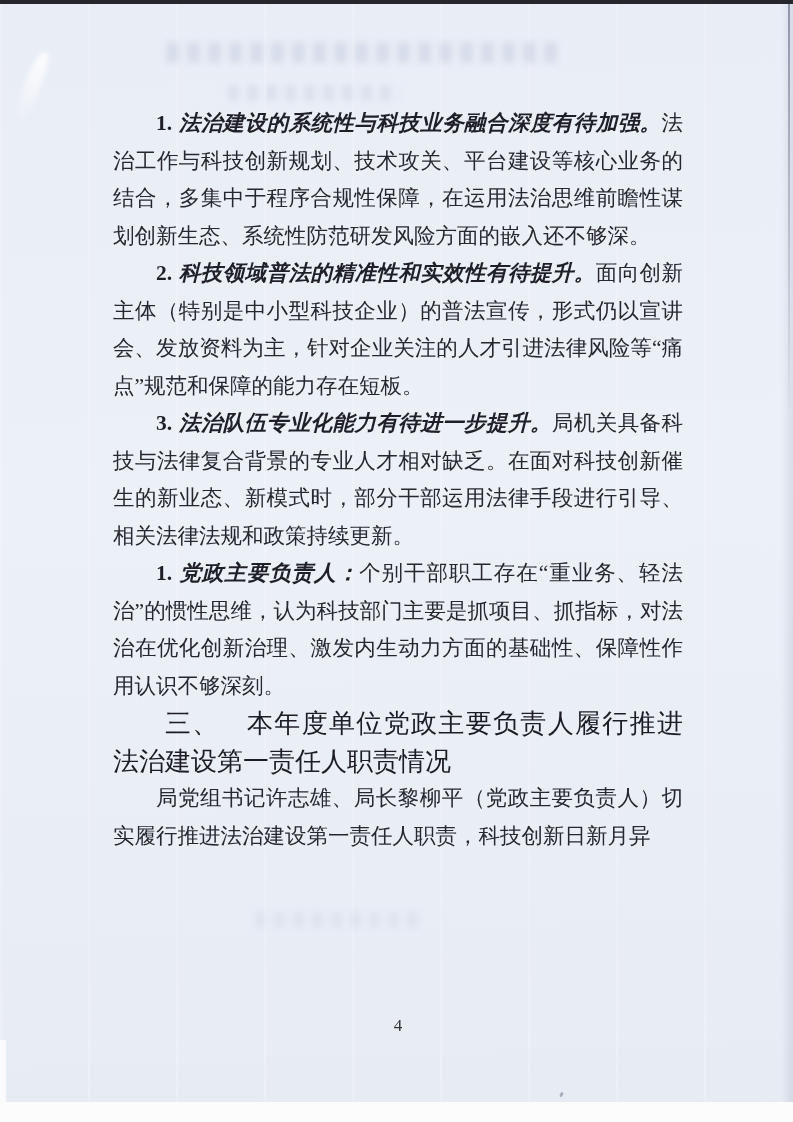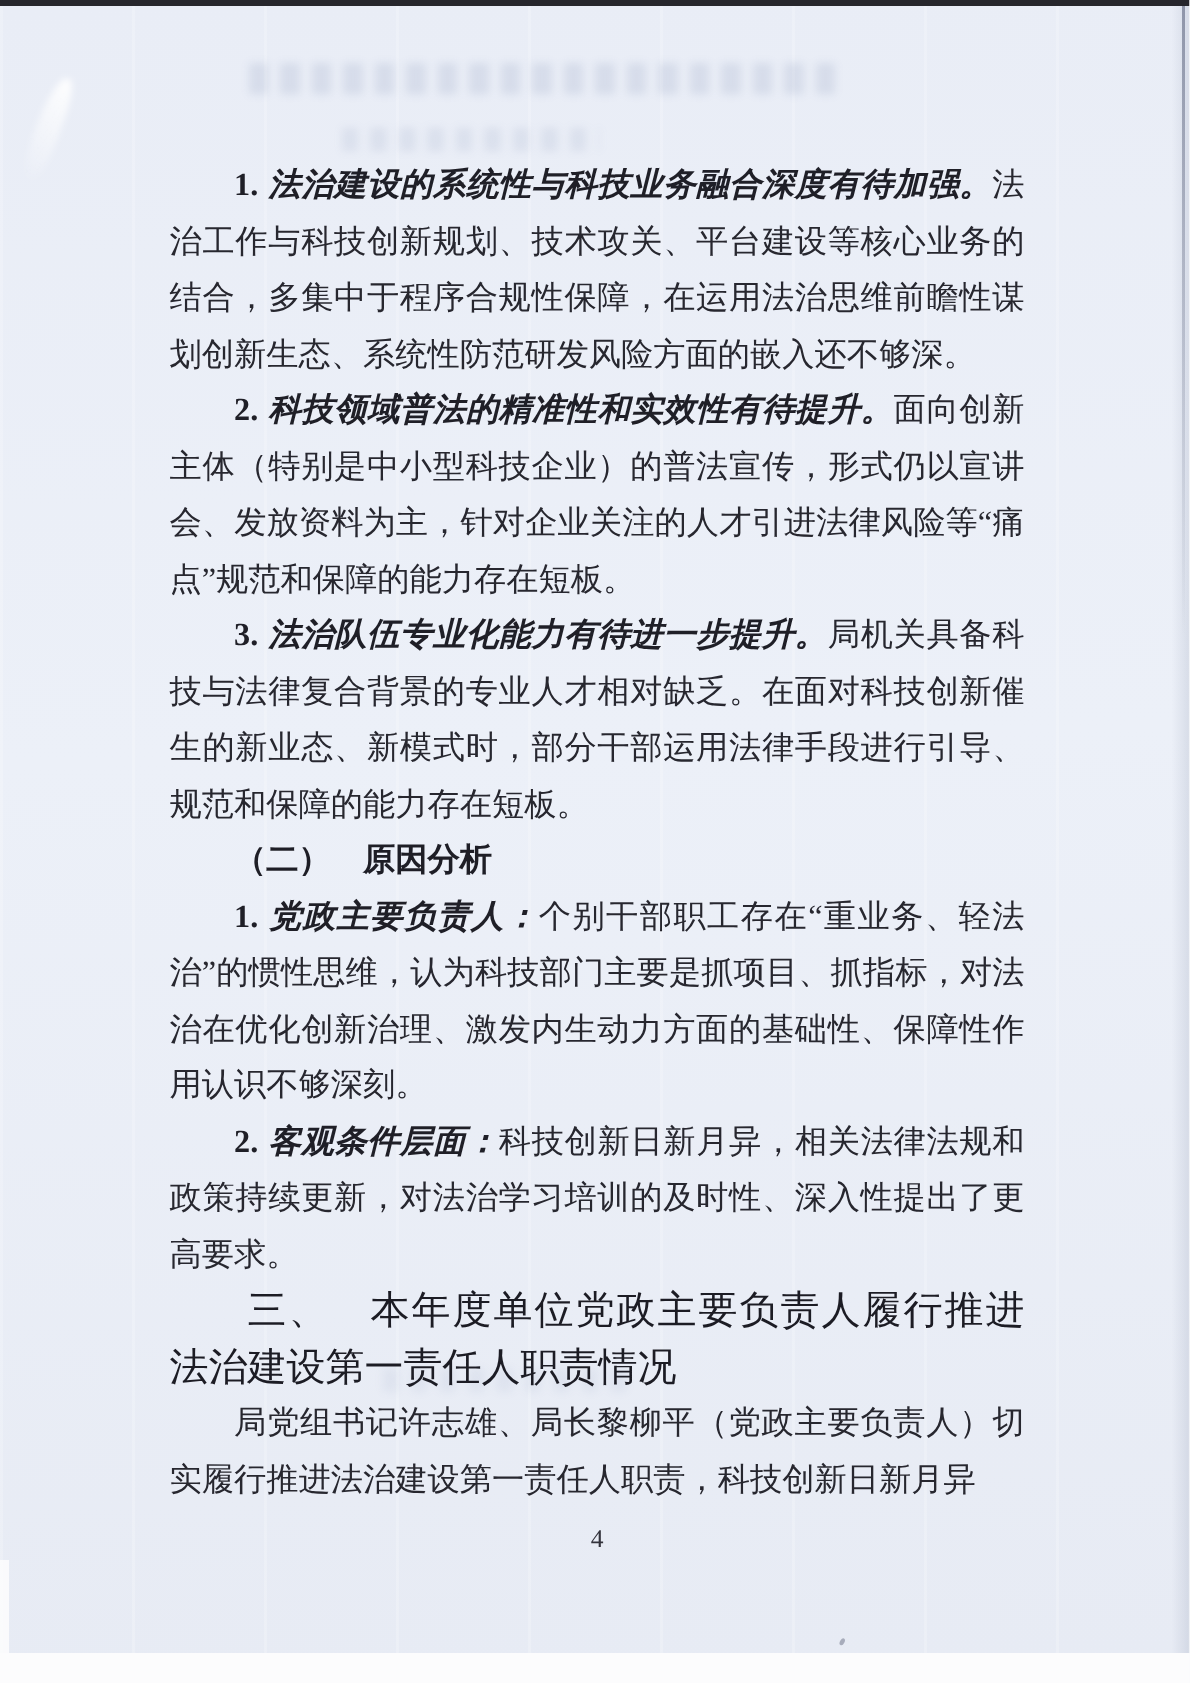--- a/index.html
+++ b/index.html
@@ -124,27 +124,25 @@
     <div class="ghost g1"></div>
     <div class="ghost g2"></div>
     <div class="ghost g3"></div>
 
     <div class="content">
 
       <p><span class="num">1.</span><span class="lead">法治建设的系统性与科技业务融合深度有待加强。</span><span>法治工作与科技创新规划、技术攻关、平台建设等核心业务的结合，多集中于程序合规性保障，在运用法治思维前瞻性谋划创新生态、系统性防范研发风险方面的嵌入还不够深。</span></p>
 
       <p><span class="num">2.</span><span class="lead">科技领域普法的精准性和实效性有待提升。</span><span>面向创新主体（特别是中小型科技企业）的普法宣传，形式仍以宣讲会、发放资料为主，针对企业关注的人才引进法律风险等“痛点”规范和保障的能力存在短板。</span></p>
 
-      <p><span class="num">3.</span><span class="lead">法治队伍专业化能力有待进一步提升。</span><span>局机关具备科技与法律复合背景的专业人才相对缺乏。在面对科技创新催生的新业态、新模式时，部分干部运用法律手段进行引导、规范和保障的能力存在短板。</span></p>
+      <p><span class="num">3.</span><span class="lead">法治队伍专业化能力有待进一步提升。</span><span>局机关具备科技与法律复合背景的专业人才相对缺乏。在面对科技创新催生的新业态、新模式时，部分干部运用法律手段进行引导、相关法律法规和政策持续更新。</span></p>
 
-      <p class="h2">（二）　原因分析</p>
 
       <p><span class="num">1.</span><span class="lead">党政主要负责人：</span><span>个别干部职工存在“重业务、轻法治”的惯性思维，认为科技部门主要是抓项目、抓指标，对法治在优化创新治理、激发内生动力方面的基础性、保障性作用认识不够深刻。</span></p>
 
-      <p><span class="num">2.</span><span class="lead">客观条件层面：</span><span>科技创新日新月异，相关法律法规和政策持续更新，对法治学习培训的及时性、深入性提出了更高要求。</span></p>
 
       <p class="h3">三、　本年度单位党政主要负责人履行推进法治建设第一责任人职责情况</p>
 
       <p><span>局党组书记许志雄、局长黎柳平（党政主要负责人）切实履行推进法治建设第一责任人职责，科技创新日新月异</span></p>
 
     </div>
 
     <div class="pagenum">4</div>
 
     <div class="right-edge"></div>

